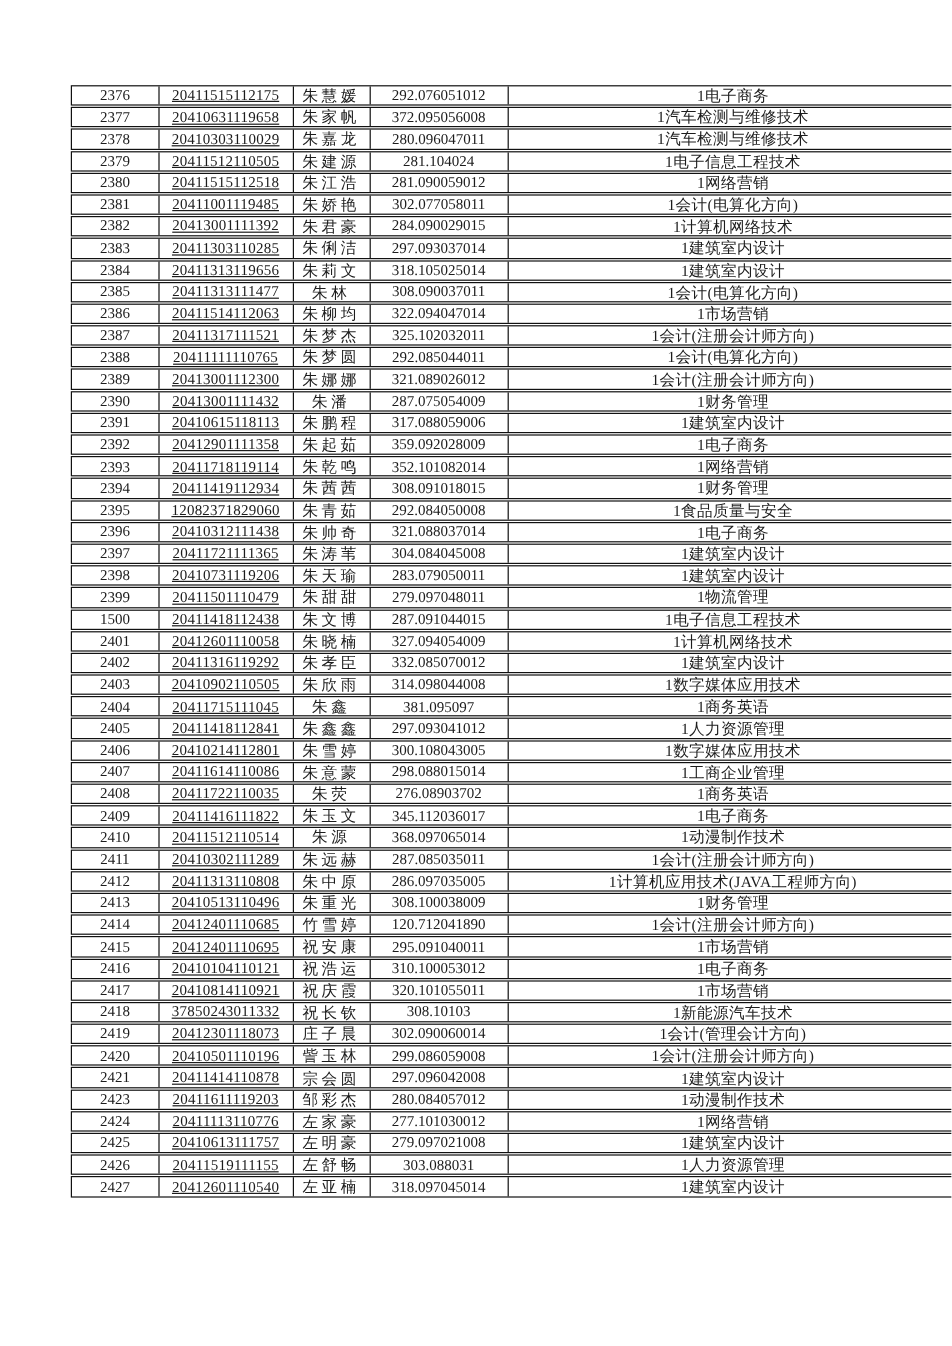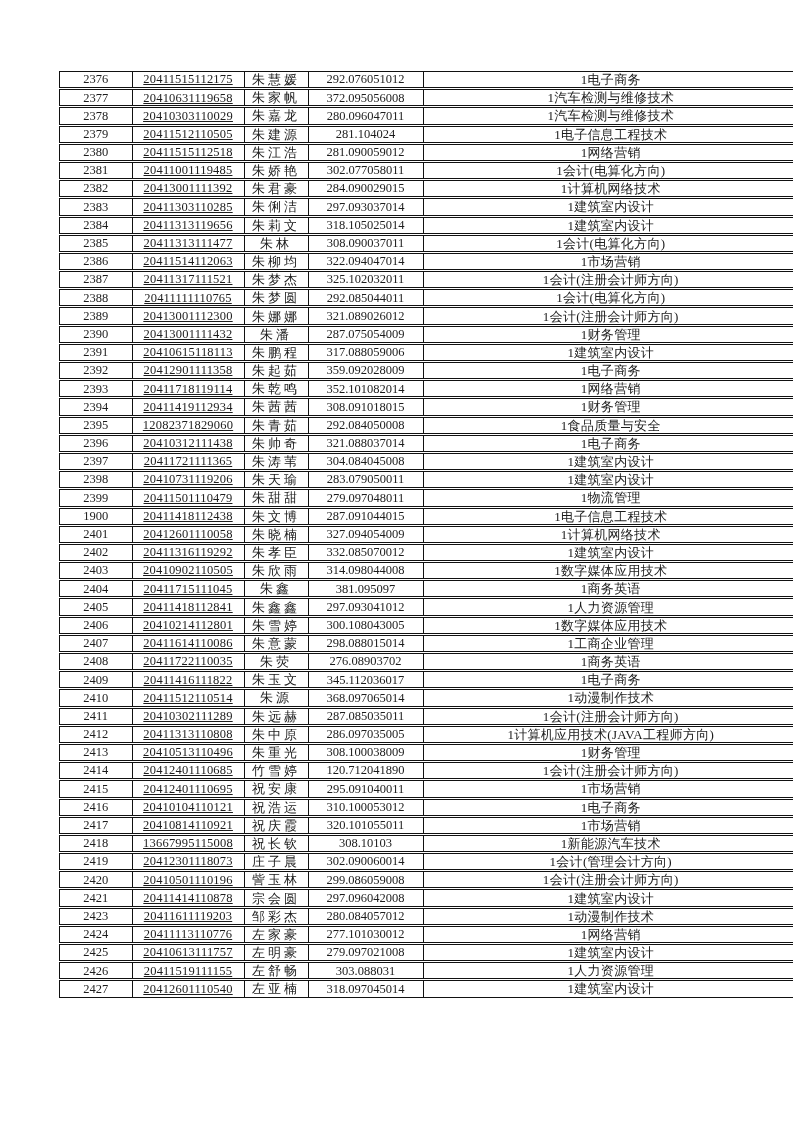--- a/index.html
+++ b/index.html
@@ -216,21 +216,21 @@
         <div class="cell c4">1建筑室内设计</div>
       </div>
       <div class="row">
         <div class="cell c0">2399</div>
         <div class="cell c1">20411501110479</div>
         <div class="cell c2">朱甜甜</div>
         <div class="cell c3">279.097048011</div>
         <div class="cell c4">1物流管理</div>
       </div>
       <div class="row">
-        <div class="cell c0">1900</div>
+        <div class="cell c0">1500</div>
         <div class="cell c1">20411418112438</div>
         <div class="cell c2">朱文博</div>
         <div class="cell c3">287.091044015</div>
         <div class="cell c4">1电子信息工程技术</div>
       </div>
       <div class="row">
         <div class="cell c0">2401</div>
         <div class="cell c1">20412601110058</div>
         <div class="cell c2">朱晓楠</div>
         <div class="cell c3">327.094054009</div>
@@ -343,21 +343,21 @@
       </div>
       <div class="row">
         <div class="cell c0">2417</div>
         <div class="cell c1">20410814110921</div>
         <div class="cell c2">祝庆霞</div>
         <div class="cell c3">320.101055011</div>
         <div class="cell c4">1市场营销</div>
       </div>
       <div class="row">
         <div class="cell c0">2418</div>
-        <div class="cell c1">13667995115008</div>
+        <div class="cell c1">37850243011332</div>
         <div class="cell c2">祝长钦</div>
         <div class="cell c3">308.10103</div>
         <div class="cell c4">1新能源汽车技术</div>
       </div>
       <div class="row">
         <div class="cell c0">2419</div>
         <div class="cell c1">20412301118073</div>
         <div class="cell c2">庄子晨</div>
         <div class="cell c3">302.090060014</div>
         <div class="cell c4">1会计(管理会计方向)</div>

